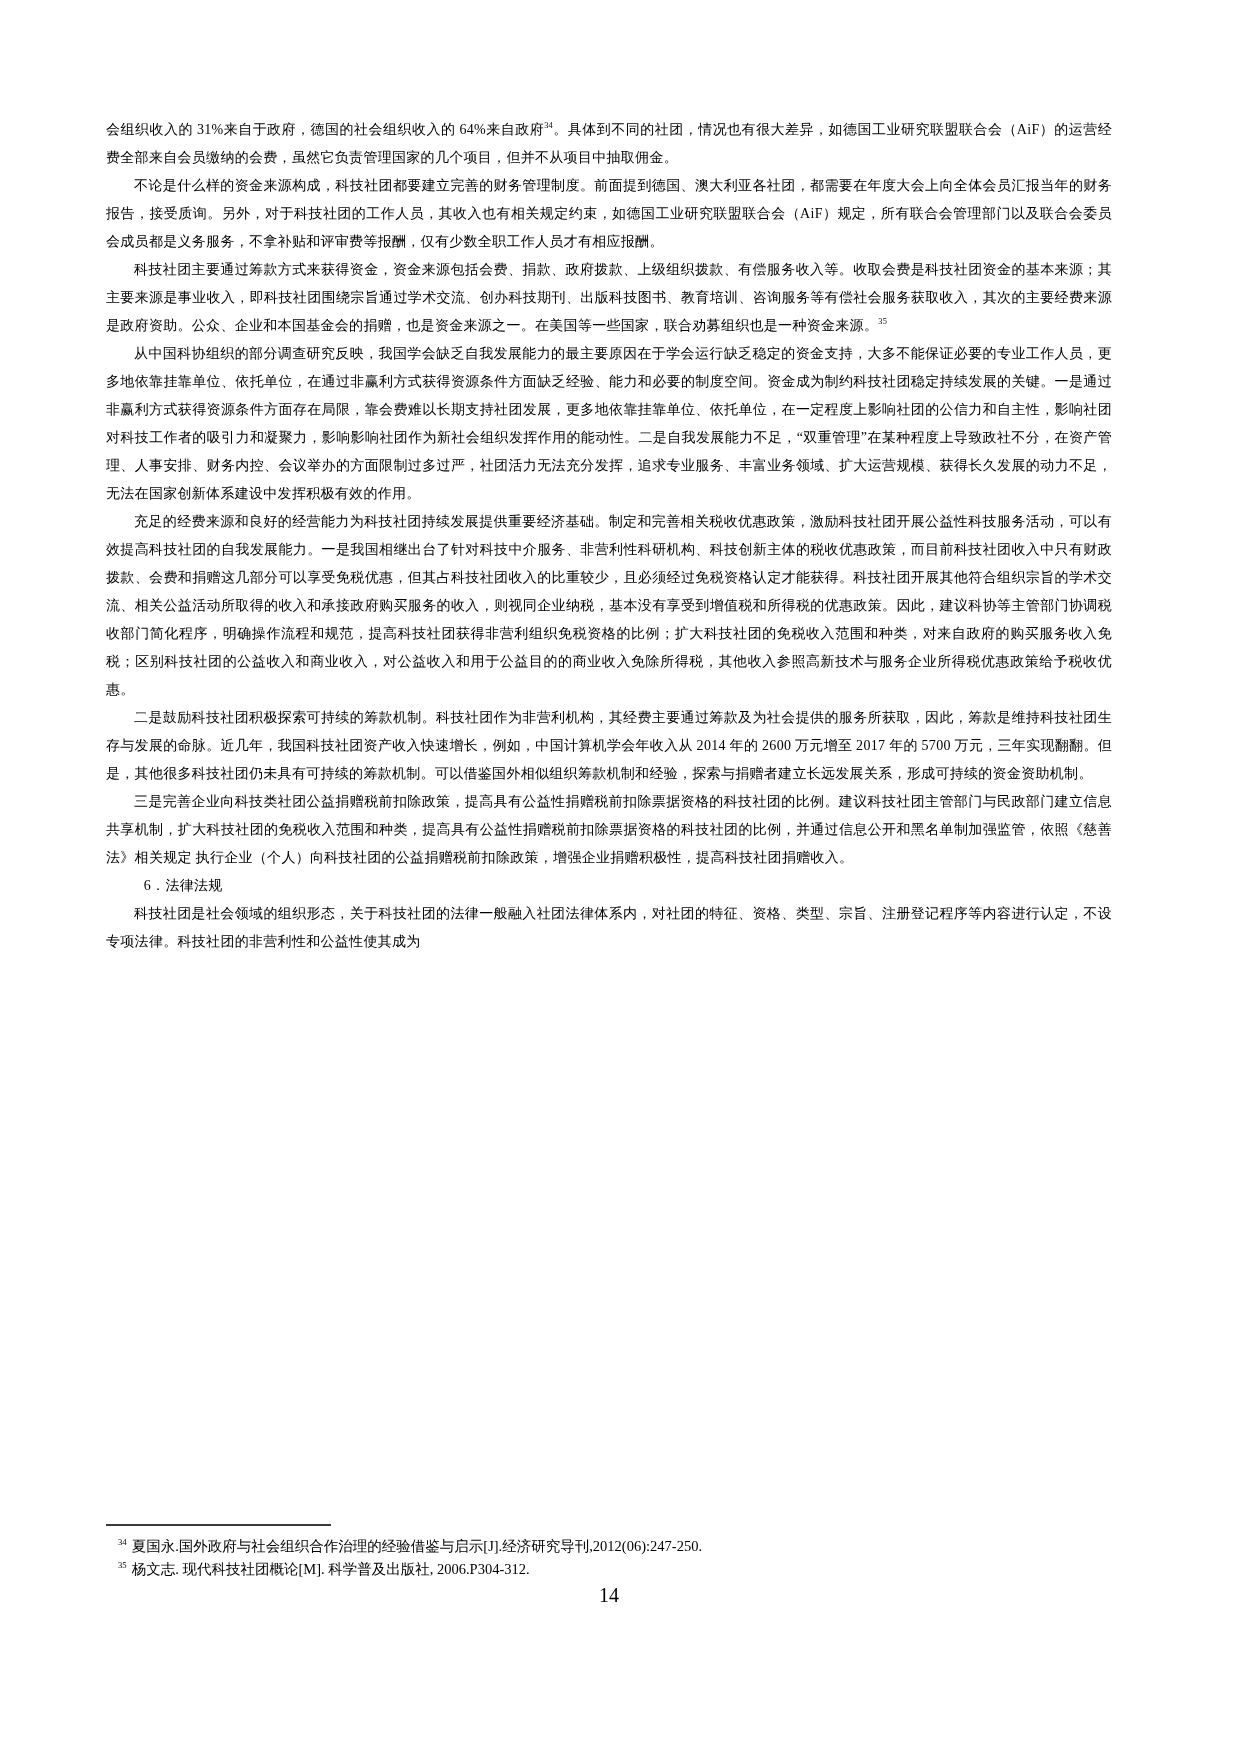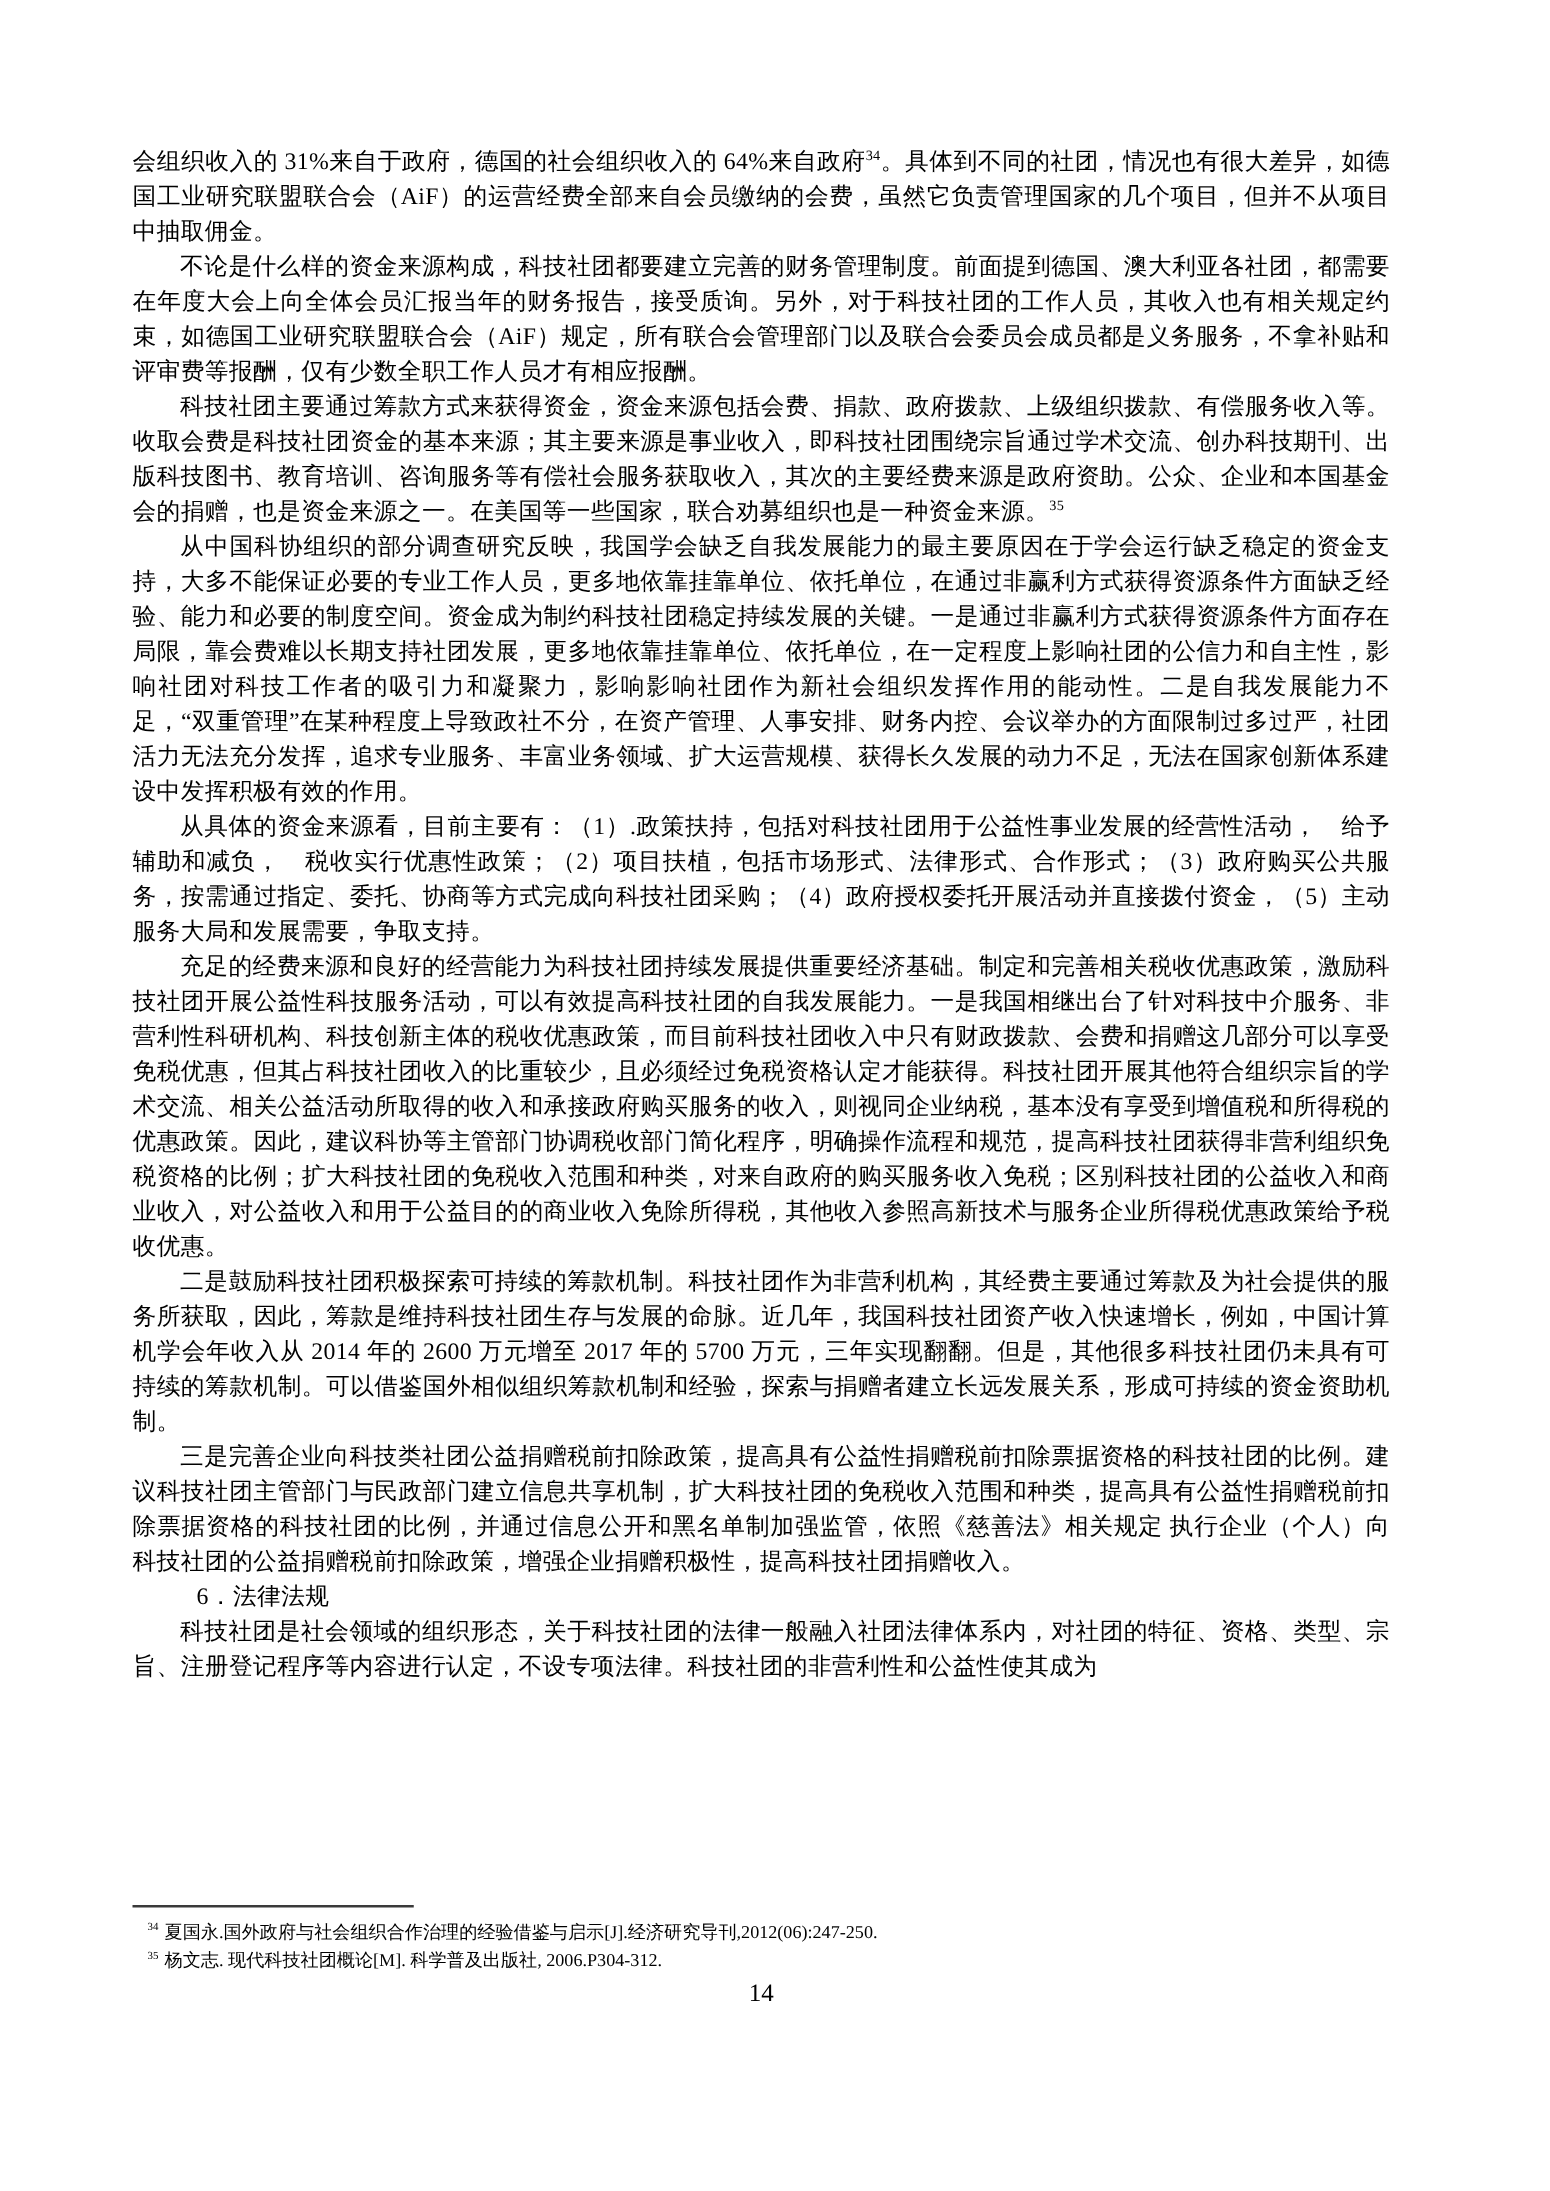--- a/index.html
+++ b/index.html
@@ -18,21 +18,21 @@
     overflow: hidden;
   }
   .body-text {
     position: absolute;
     top: 116px;
     left: 106px;
     right: 128px;
   }
   p.para {
     margin: 0;
-    font-size: 19px;
+    font-size: 14px;
     line-height: 28px;
     text-align: justify;
     text-indent: 2em;
     letter-spacing: 0.3px;
   }
   p.para.no-indent {
     text-indent: 0;
   }
   p.para.heading {
     text-indent: 2.7em;
@@ -76,21 +76,20 @@
 </style>
 </head>
 <body>
 
 <div class="page">
   <div class="body-text" id="body-text">
       <p class="para no-indent">会组织收入的 31%来自于政府，德国的社会组织收入的 64%来自政府<sup>34</sup>。具体到不同的社团，情况也有很大差异，如德国工业研究联盟联合会（AiF）的运营经费全部来自会员缴纳的会费，虽然它负责管理国家的几个项目，但并不从项目中抽取佣金。</p>
       <p class="para">不论是什么样的资金来源构成，科技社团都要建立完善的财务管理制度。前面提到德国、澳大利亚各社团，都需要在年度大会上向全体会员汇报当年的财务报告，接受质询。另外，对于科技社团的工作人员，其收入也有相关规定约束，如德国工业研究联盟联合会（AiF）规定，所有联合会管理部门以及联合会委员会成员都是义务服务，不拿补贴和评审费等报酬，仅有少数全职工作人员才有相应报酬。</p>
       <p class="para">科技社团主要通过筹款方式来获得资金，资金来源包括会费、捐款、政府拨款、上级组织拨款、有偿服务收入等。收取会费是科技社团资金的基本来源；其主要来源是事业收入，即科技社团围绕宗旨通过学术交流、创办科技期刊、出版科技图书、教育培训、咨询服务等有偿社会服务获取收入，其次的主要经费来源是政府资助。公众、企业和本国基金会的捐赠，也是资金来源之一。在美国等一些国家，联合劝募组织也是一种资金来源。<sup>35</sup></p>
       <p class="para">从中国科协组织的部分调查研究反映，我国学会缺乏自我发展能力的最主要原因在于学会运行缺乏稳定的资金支持，大多不能保证必要的专业工作人员，更多地依靠挂靠单位、依托单位，在通过非赢利方式获得资源条件方面缺乏经验、能力和必要的制度空间。资金成为制约科技社团稳定持续发展的关键。一是通过非赢利方式获得资源条件方面存在局限，靠会费难以长期支持社团发展，更多地依靠挂靠单位、依托单位，在一定程度上影响社团的公信力和自主性，影响社团对科技工作者的吸引力和凝聚力，影响影响社团作为新社会组织发挥作用的能动性。二是自我发展能力不足，“双重管理”在某种程度上导致政社不分，在资产管理、人事安排、财务内控、会议举办的方面限制过多过严，社团活力无法充分发挥，追求专业服务、丰富业务领域、扩大运营规模、获得长久发展的动力不足，无法在国家创新体系建设中发挥积极有效的作用。</p>
-      <p class="para">从具体的资金来源看，目前主要有：（1）.政策扶持，包括对科技社团用于公益性事业发展的经营性活动，　给予辅助和减负，　税收实行优惠性政策；（2）项目扶植，包括市场形式、法律形式、合作形式；（3）政府购买公共服务，按需通过指定、委托、协商等方式完成向科技社团采购；（4）政府授权委托开展活动并直接拨付资金，（5）主动服务大局和发展需要，争取支持。</p>
       <p class="para">充足的经费来源和良好的经营能力为科技社团持续发展提供重要经济基础。制定和完善相关税收优惠政策，激励科技社团开展公益性科技服务活动，可以有效提高科技社团的自我发展能力。一是我国相继出台了针对科技中介服务、非营利性科研机构、科技创新主体的税收优惠政策，而目前科技社团收入中只有财政拨款、会费和捐赠这几部分可以享受免税优惠，但其占科技社团收入的比重较少，且必须经过免税资格认定才能获得。科技社团开展其他符合组织宗旨的学术交流、相关公益活动所取得的收入和承接政府购买服务的收入，则视同企业纳税，基本没有享受到增值税和所得税的优惠政策。因此，建议科协等主管部门协调税收部门简化程序，明确操作流程和规范，提高科技社团获得非营利组织免税资格的比例；扩大科技社团的免税收入范围和种类，对来自政府的购买服务收入免税；区别科技社团的公益收入和商业收入，对公益收入和用于公益目的的商业收入免除所得税，其他收入参照高新技术与服务企业所得税优惠政策给予税收优惠。</p>
       <p class="para">二是鼓励科技社团积极探索可持续的筹款机制。科技社团作为非营利机构，其经费主要通过筹款及为社会提供的服务所获取，因此，筹款是维持科技社团生存与发展的命脉。近几年，我国科技社团资产收入快速增长，例如，中国计算机学会年收入从 2014 年的 2600 万元增至 2017 年的 5700 万元，三年实现翻翻。但是，其他很多科技社团仍未具有可持续的筹款机制。可以借鉴国外相似组织筹款机制和经验，探索与捐赠者建立长远发展关系，形成可持续的资金资助机制。</p>
       <p class="para">三是完善企业向科技类社团公益捐赠税前扣除政策，提高具有公益性捐赠税前扣除票据资格的科技社团的比例。建议科技社团主管部门与民政部门建立信息共享机制，扩大科技社团的免税收入范围和种类，提高具有公益性捐赠税前扣除票据资格的科技社团的比例，并通过信息公开和黑名单制加强监管，依照《慈善法》相关规定 执行企业（个人）向科技社团的公益捐赠税前扣除政策，增强企业捐赠积极性，提高科技社团捐赠收入。</p>
       <p class="para heading">6．法律法规</p>
       <p class="para">科技社团是社会领域的组织形态，关于科技社团的法律一般融入社团法律体系内，对社团的特征、资格、类型、宗旨、注册登记程序等内容进行认定，不设专项法律。科技社团的非营利性和公益性使其成为</p>
     </div>
   <div class="footnote-area">
     <div class="footnote-sep"></div>
     <div id="footnotes">
         <p class="footnote"><sup>34</sup>夏国永.国外政府与社会组织合作治理的经验借鉴与启示[J].经济研究导刊,2012(06):247-250.</p>

